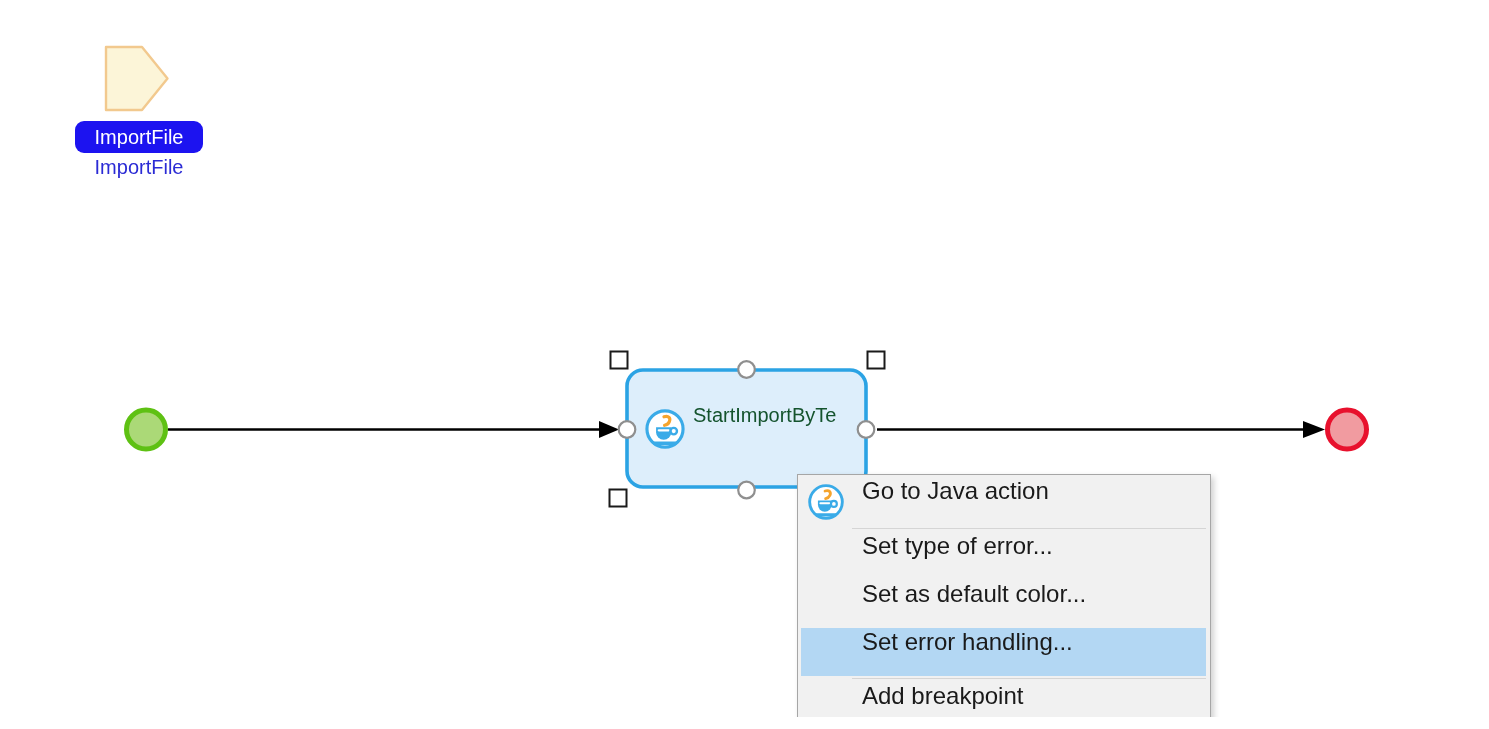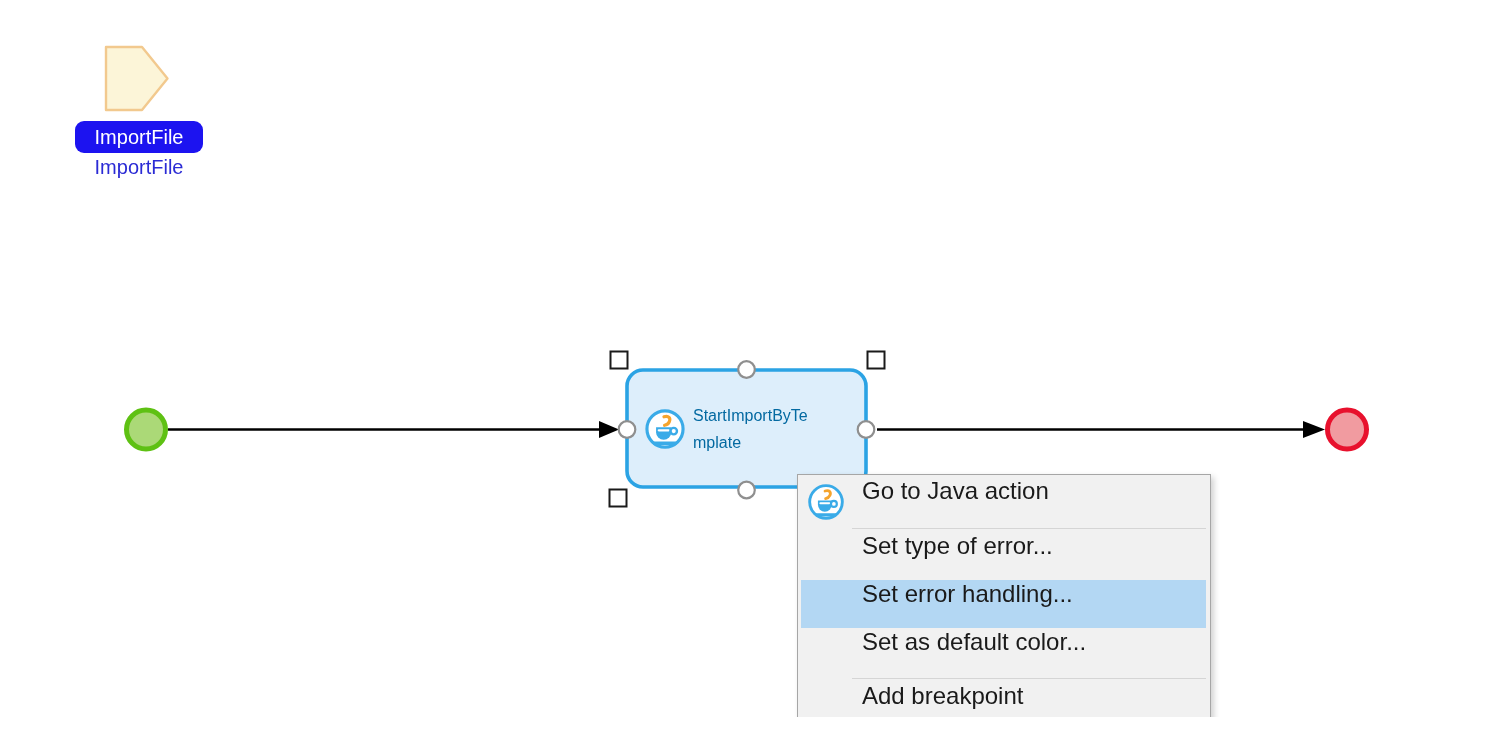--- a/index.html
+++ b/index.html
@@ -24,22 +24,22 @@
   }
   .param-label {
     position: absolute; left: 31px; top: 156px;
     width: 128px; text-align: center;
     color: #2b2bd5; font-size: 20px; z-index: 2;
   }
 
   
   .activity-label {
     position: absolute; left: 649px; top: 402px;
-    width: 175px; font-size: 16px; line-height: 27px;
-    color: #0369a1; z-index: 2;
+    width: 175px; font-size: 20px; line-height: 27px;
+    color: #14532d; z-index: 2;
   }
 
   
   .context-menu {
     position: absolute; left: 753px; top: 474px;
     width: 414px; height: 320px;
     background: #f1f1f1;
     border: 1px solid #a6a6a6;
     box-shadow: 3px 3px 6px rgba(0,0,0,0.18);
     z-index: 10;
@@ -113,39 +113,38 @@
     <circle cx="1303" cy="429.5" r="19.5" fill="#f19ba0" stroke="#e8112d" stroke-width="5"></circle>
 
     <polygon points="62,47 98,47 123.5,78.5 98,110 62,110" fill="#fcf5d8" stroke="#f2c98e" stroke-width="2.4" stroke-linejoin="round"></polygon>
   </svg>
 
   <div class="param-name-badge">ImportFile</div>
   <div class="param-label">ImportFile</div>
 
   <div class="activity-label">
     <div>StartImportByTe</div>
-    <div>mplate</div>
   </div>
 
   <div class="context-menu">
     <div class="menu-item first">
       <svg class="menu-icon" viewBox="0 0 40 40">
         <use href="#java-icon"></use>
       </svg>
       <span>Go to Java action</span>
     </div>
     <div class="menu-separator"></div>
     <div class="menu-item">
       <span>Set type of error...</span>
     </div>
+    <div class="menu-item">
+      <span>Set as default color...</span>
+    </div>
     <div class="menu-item highlighted">
       <span>Set error handling...</span>
-    </div>
-    <div class="menu-item">
-      <span>Set as default color...</span>
     </div>
     <div class="menu-separator"></div>
     <div class="menu-item">
       <span>Add breakpoint</span>
     </div>
   </div>
 
 </div>
 
 </body></html>

